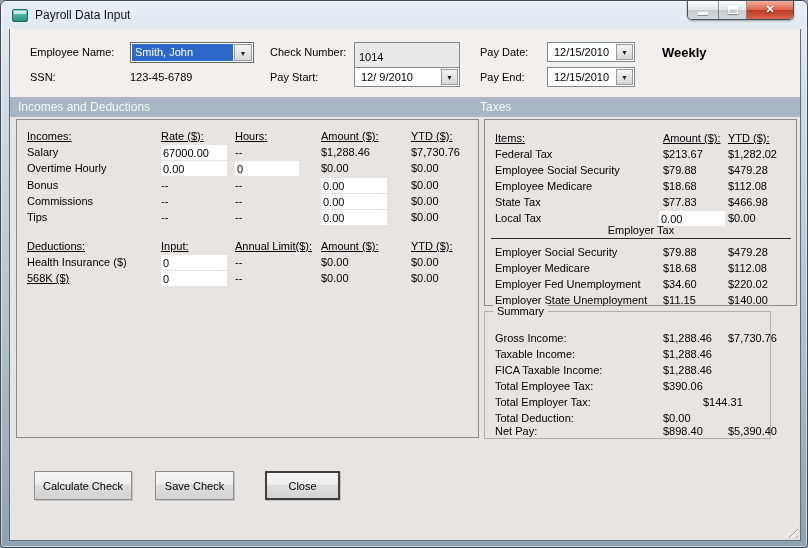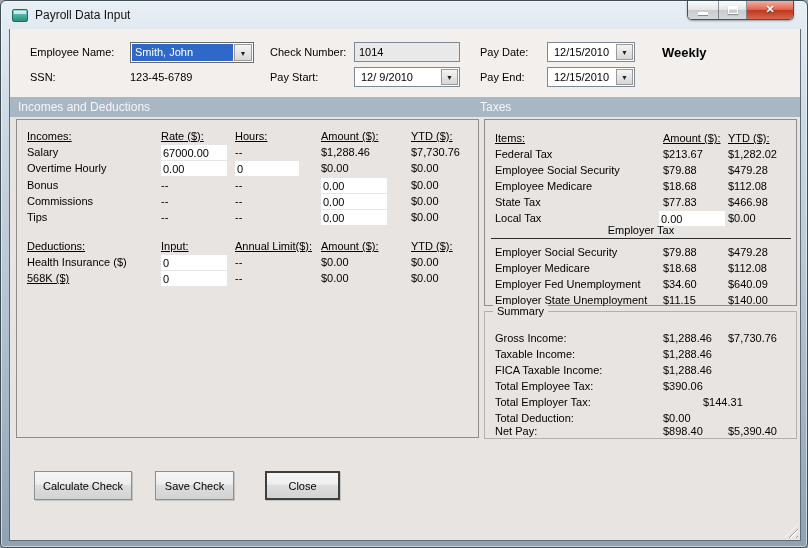--- a/index.html
+++ b/index.html
@@ -55,35 +55,35 @@
   
   .combo { position:absolute; width:124px; height:21px; background:#fff;
     border:1px solid #6b6b6b; display:flex; }
   .combo-sel { flex:1; margin:1px; background:#2e68c8; color:#fff; padding:2px 3px;
     overflow:hidden; white-space:nowrap; }
   .combo-btn { width:18px; margin:1px 1px 1px 0; background:linear-gradient(180deg,#f4f4f4,#d8d8d8);
     border:1px solid #9a9a9a; text-align:center; font-size:7px; line-height:17px; color:#222; }
 
   
   .textbox { position:absolute; height:20px; background:#e9e9e9; border:1px solid #7d8a96;
-    padding:4px 4px; font-size:11px; font-family:"Liberation Sans",sans-serif; color:#000; }
+    padding:14px 4px; font-size:11px; font-family:"Liberation Sans",sans-serif; color:#000; }
   .datepick { position:absolute; height:20px; background:#fff; border:1px solid #7d8a96; display:flex; }
   .datepick .dval { flex:1; padding:3px 0 0 6px; white-space:nowrap; }
   .datepick .dbtn { width:17px; margin:1px; background:linear-gradient(180deg,#f4f4f4,#d6d6d6);
     border:1px solid #9a9a9a; text-align:center; font-size:7px; line-height:16px; color:#222; }
 
   
   .sectionband { position:absolute; left:0; top:68px; width:100%; height:20px; background:#a9b7c4; }
   .sectionband span { position:absolute; top:3px; color:#f4f6f8; font-size:12px; }
 
   
   .panel { position:absolute; background:#e7e4e1; border:1px solid #8d8d8d; }
   .panel-left  { left:6px;  top:90px;  width:463px; height:319px; }
   .panel-taxes { left:474px; top:90px; width:313px; height:187px; }
-  .groupbox { position:absolute; left:474px; top:282px; width:313px; height:128px;
+  .groupbox { position:absolute; left:474px; top:282px; width:287px; height:128px;
     border:1px solid #b0b0b0; }
   .groupbox-label { position:absolute; left:8px; top:-7px; background:#e7e4e1; padding:0 4px; }
 
   .cell { position:absolute; white-space:nowrap; font-size:11px; }
   .hdr { text-decoration:underline; }
   .tbox { position:absolute; height:15px; background:#fff; border:none; padding:3px 2px;
     font-size:11px; font-family:"Liberation Sans",sans-serif; }
 
   .employer-hdr { position:absolute; left:6px; width:300px; text-align:center;
     border-bottom:1px solid #2b2b2b; padding-bottom:2px; }
@@ -248,21 +248,21 @@
       <div class="cell" style="left:10px; top:126px;">Employer Social Security</div>
       <div class="cell" style="left:178px; top:126px;">$79.88</div>
       <div class="cell" style="left:243px; top:126px;">$479.28</div>
 
       <div class="cell" style="left:10px; top:142px;">Employer Medicare</div>
       <div class="cell" style="left:178px; top:142px;">$18.68</div>
       <div class="cell" style="left:243px; top:142px;">$112.08</div>
 
       <div class="cell" style="left:10px; top:158px;">Employer Fed Unemployment</div>
       <div class="cell" style="left:178px; top:158px;">$34.60</div>
-      <div class="cell" style="left:243px; top:158px;">$640.09</div>
+      <div class="cell" style="left:243px; top:158px;">$220.02</div>
 
       <div class="cell" style="left:10px; top:174px;">Employer State Unemployment</div>
       <div class="cell" style="left:178px; top:174px;">$11.15</div>
       <div class="cell" style="left:243px; top:174px;">$140.00</div>
     </div>
 
     <div class="groupbox">
       <div class="groupbox-label">Summary</div>
 
       <div class="cell" style="left:10px; top:20px;">Gross Income:</div>

